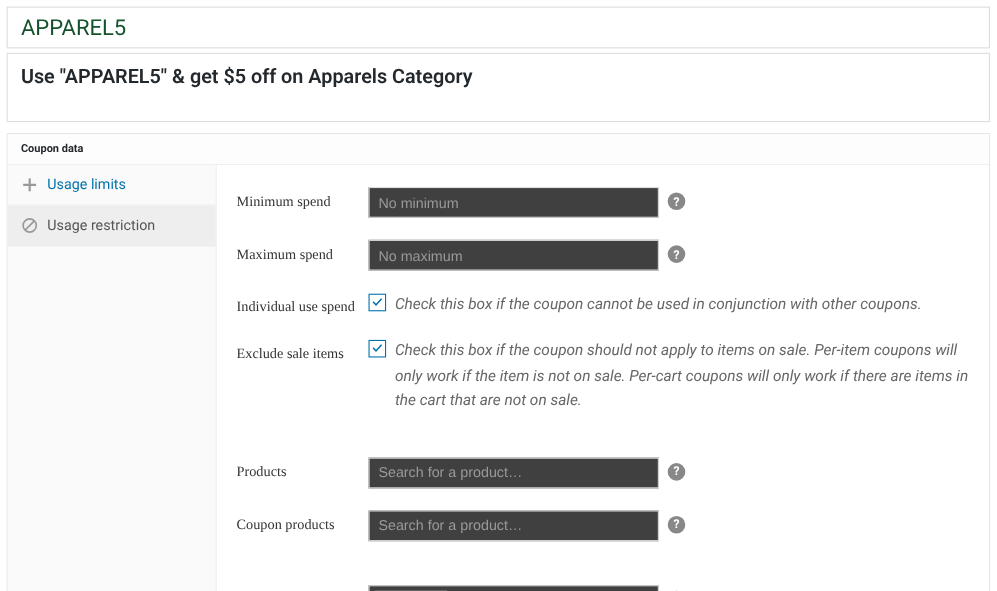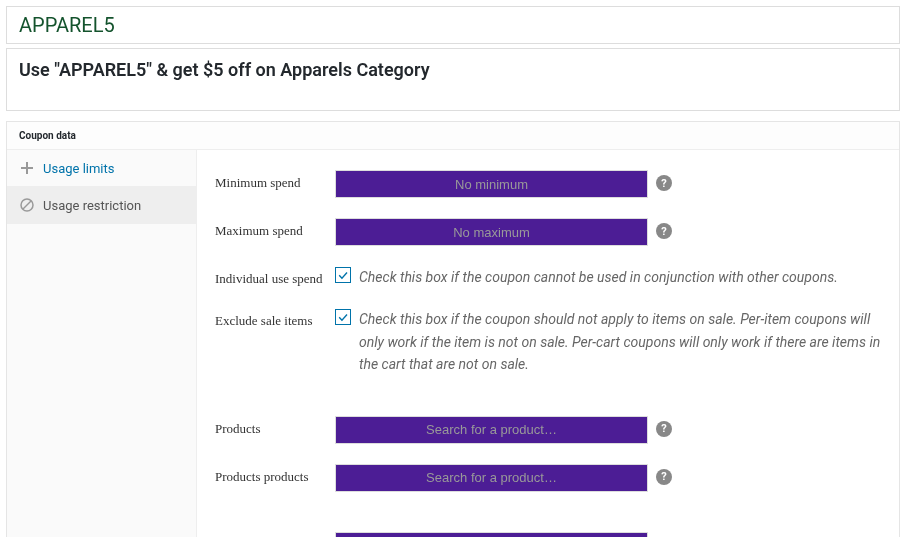--- a/index.html
+++ b/index.html
@@ -107,28 +107,27 @@
     padding-top: 5px;
     font-family: Liberation Serif, serif;
   }
   .form-field {
     flex: 1;
     display: flex;
     align-items: flex-start;
     gap: 8px;
   }
   .text-input, .select-box {
-    width: 313px;
+    width: 264px;
     height: 28px;
     border: 1px solid #ddd;
     padding: 4px 8px;
     font-size: 13px;
     color: #999;
-    background: #4c1d95;
-    text-align: center;
+    background: #404040;
   }
   .text-input::placeholder, .select-box { color: #999; }
   .select-box.pill-container {
     display: flex;
     align-items: center;
     padding: 3px;
     min-height: 30px;
   }
   .pill {
     background: #eee;
@@ -254,21 +253,21 @@
 
       <div class="form-row section-gap">
         <div class="form-label">Products</div>
         <div class="form-field">
           <input class="text-input" placeholder="Search for a product…" style="">
           <span class="help-icon">?</span>
         </div>
       </div>
 
       <div class="form-row">
-        <div class="form-label">Products products</div>
+        <div class="form-label">Coupon products</div>
         <div class="form-field">
           <input class="text-input" placeholder="Search for a product…" style="">
           <span class="help-icon">?</span>
         </div>
       </div>
 
       <div class="form-row section-gap">
         <div class="form-label">Product categories</div>
         <div class="form-field">
           <div class="select-box pill-container">

